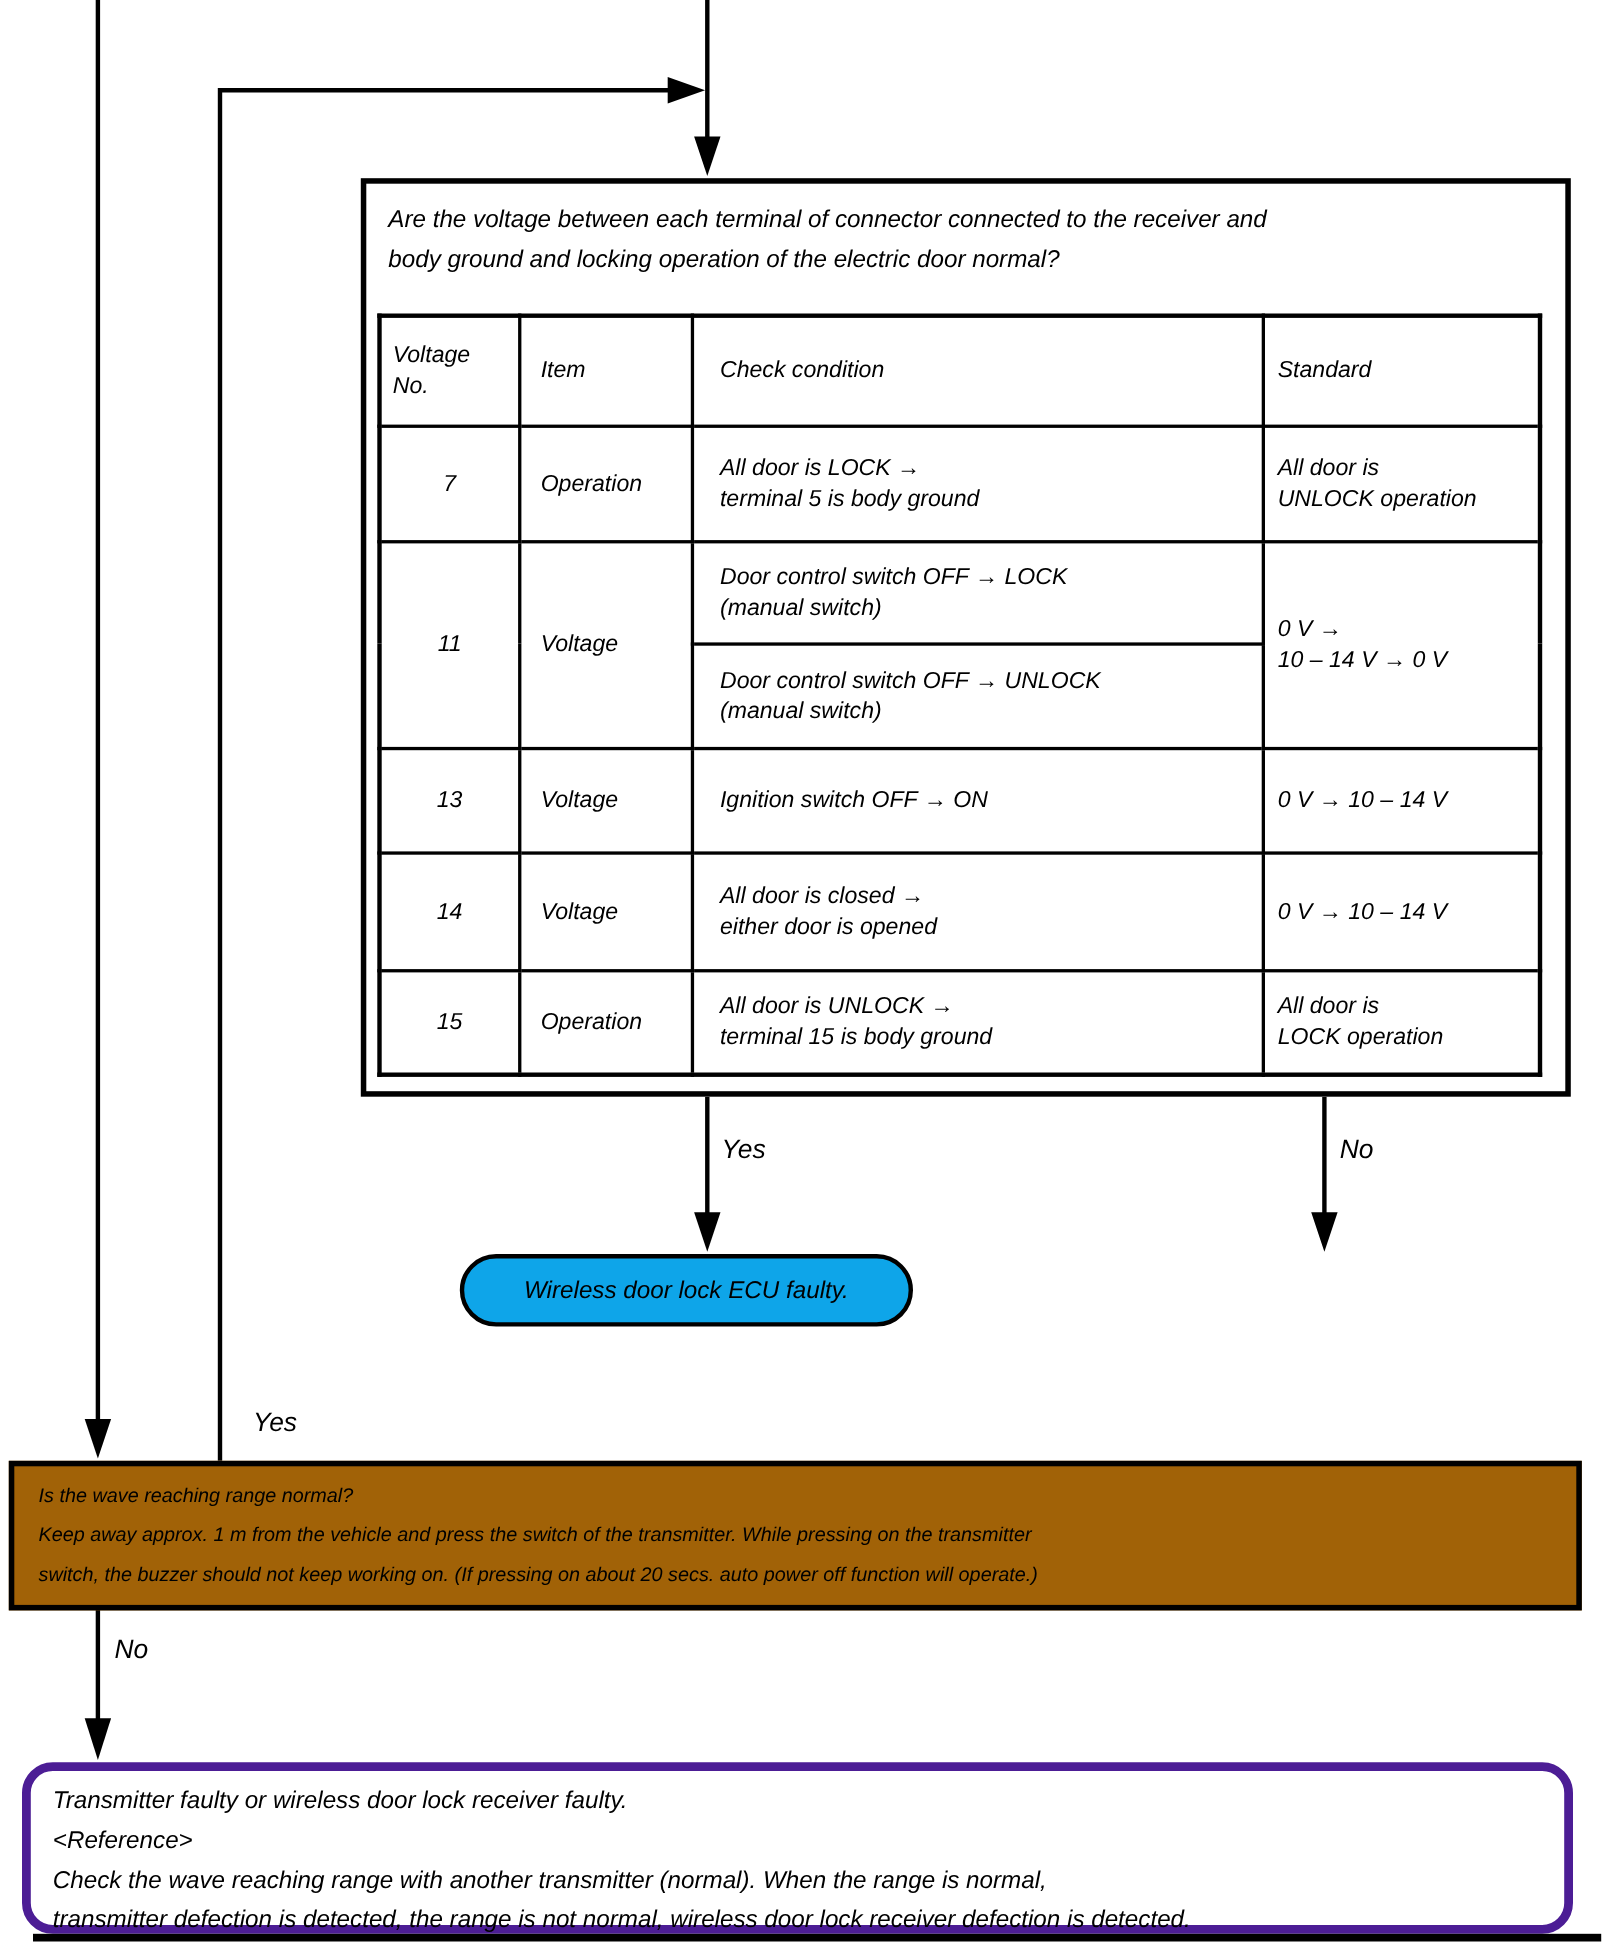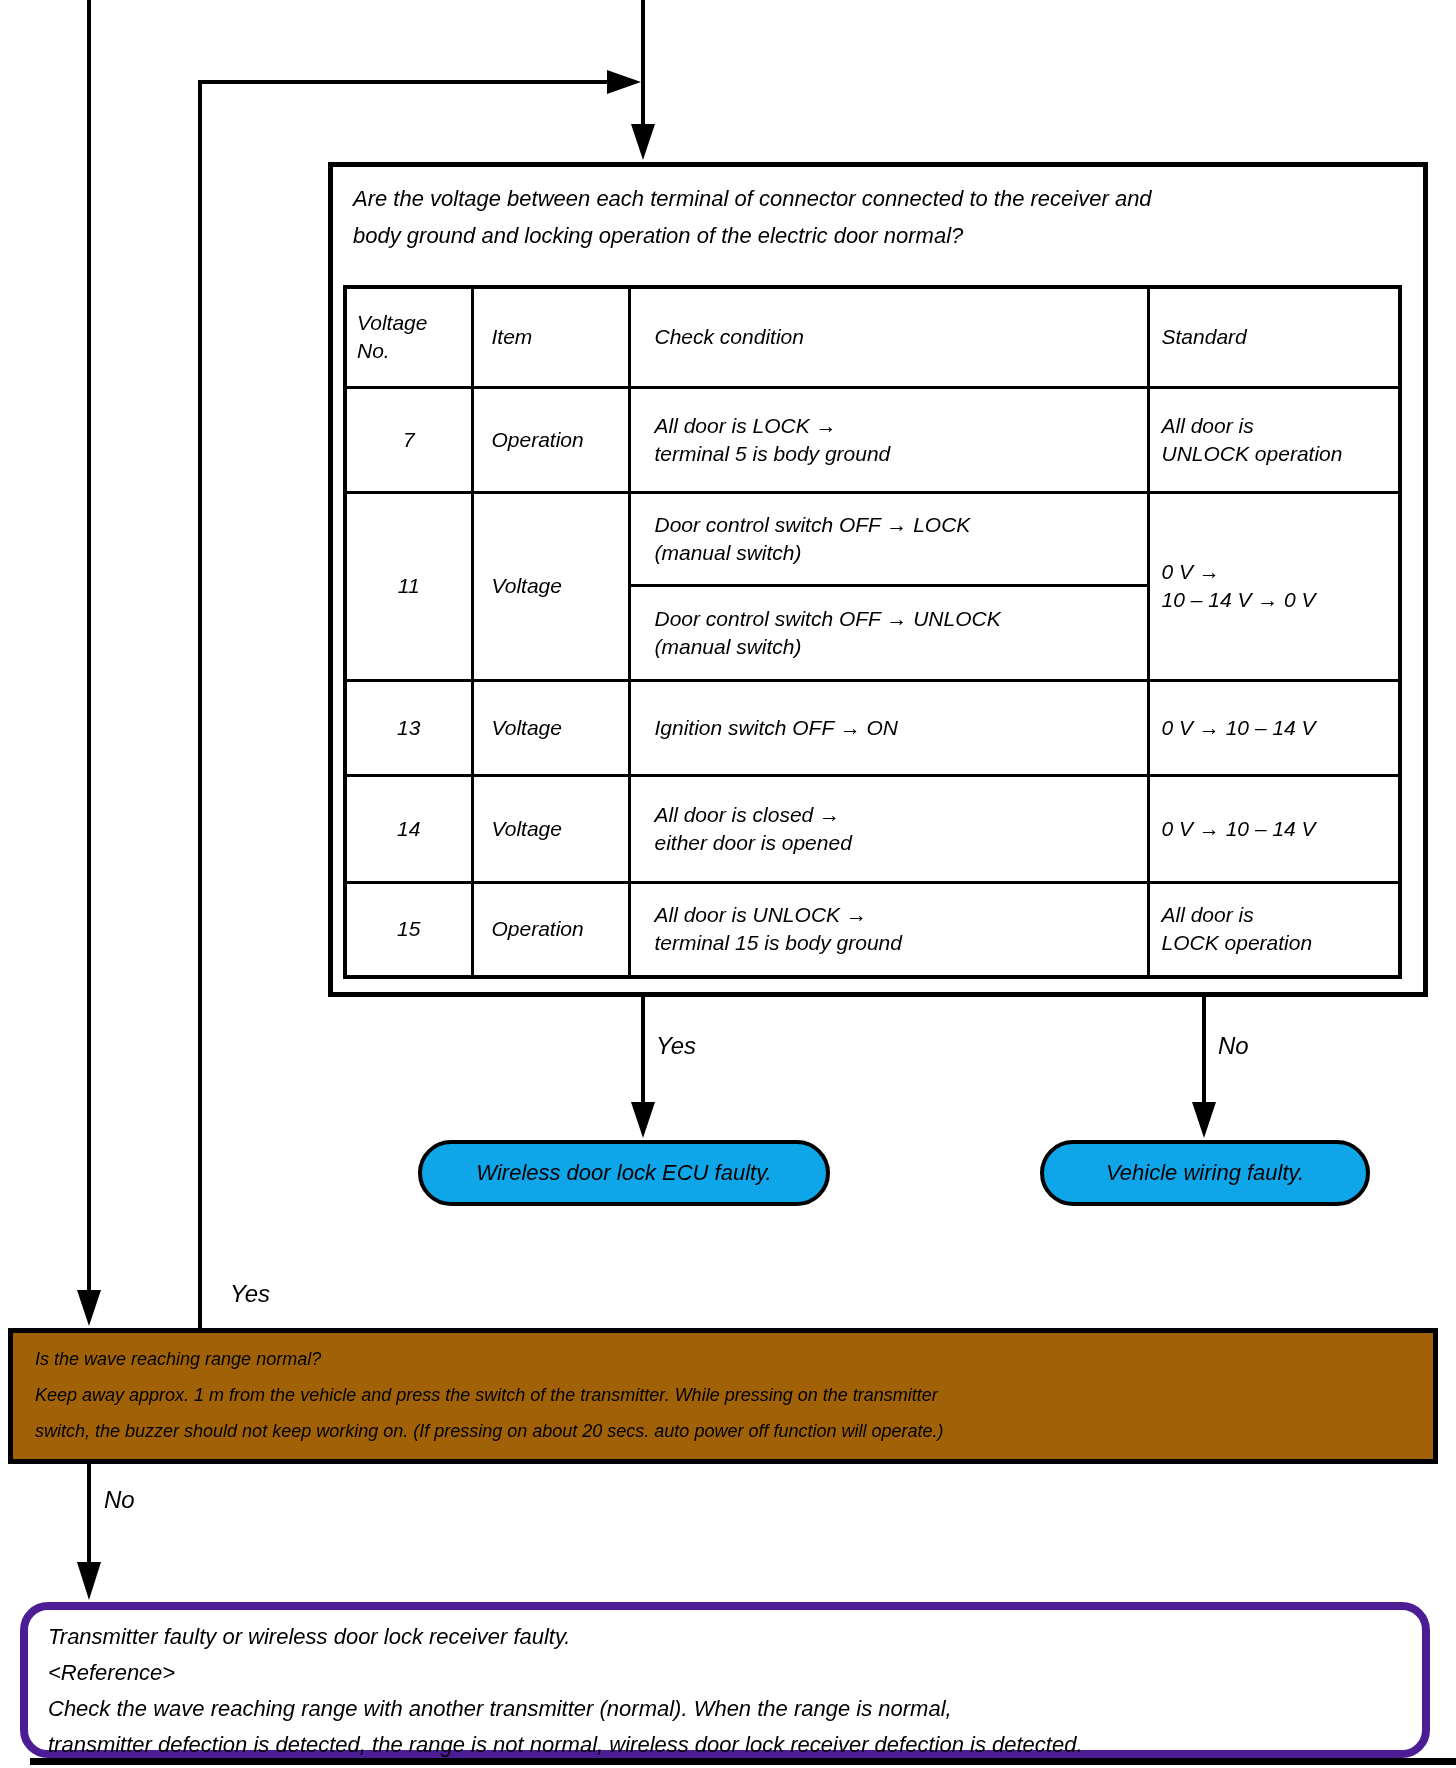--- a/index.html
+++ b/index.html
@@ -147,23 +147,20 @@
     </tr>
   </tbody>
     </table>
 
   <div class="lbl" style="left:656px; top:1034px;">Yes</div>
   <div class="lbl" style="left:1218px; top:1034px;">No</div>
 
   <div class="oval oval-ecu">
     <span>Wireless door lock ECU faulty.</span>
   </div>
-  <div class="oval oval-wiring">
-    <span>Vehicle wiring faulty.</span>
-  </div>
 
   <div class="lbl" style="left:230px; top:1282px;">Yes</div>
 
   <div class="wavebox pre">Is the wave reaching range normal?
 Keep away approx. 1 m from the vehicle and press the switch of the transmitter. While pressing on the transmitter
 switch, the buzzer should not keep working on. (If pressing on about 20 secs. auto power off function will operate.)</div>
 
   <div class="lbl" style="left:104px; top:1488px;">No</div>
 
   <div class="bottombox pre">Transmitter faulty or wireless door lock receiver faulty.

